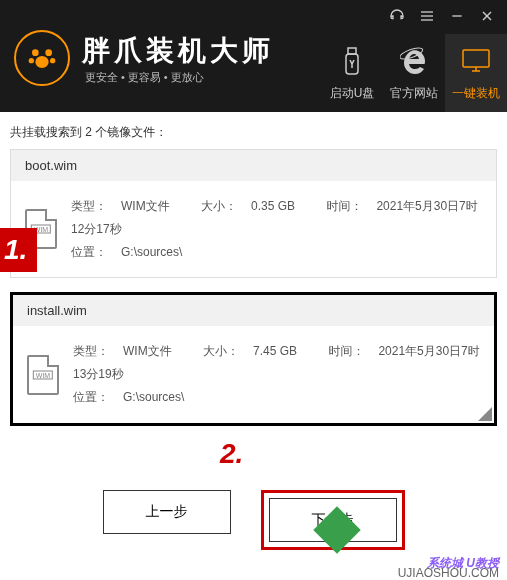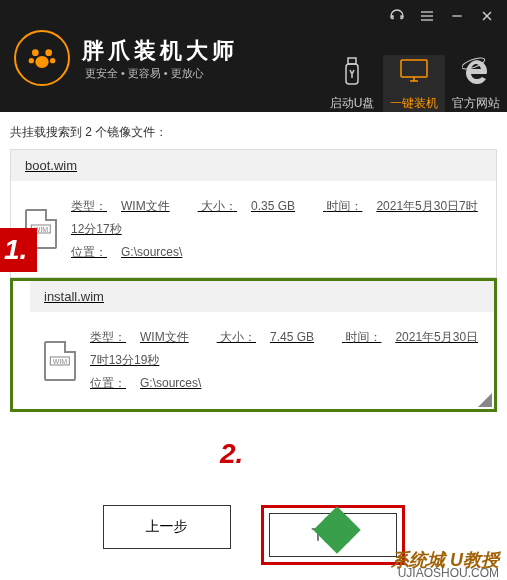--- a/index.html
+++ b/index.html
@@ -7,59 +7,59 @@
     
     .header { background: #1a1a1a; height: 112px; position: relative; }
     .titlebar { position: absolute; top: 8px; right: 12px; display: flex; gap: 14px; align-items: center; }
     .titlebar-icon { color: #ccc; cursor: pointer; }
     .titlebar-icon svg { width: 16px; height: 16px; }
     
     .brand { position: absolute; top: 30px; left: 14px; display: flex; align-items: center; gap: 12px; }
     .logo { width: 56px; height: 56px; border-radius: 50%; border: 2px solid #ff9500; display: flex; align-items: center; justify-content: center; }
     .logo svg { width: 32px; height: 32px; }
     .brand-text { color: #fff; }
-    .brand-title { font-size: 22px; font-weight: bold; letter-spacing: 4px; }
+    .brand-title { font-size: 28px; font-weight: bold; letter-spacing: 4px; }
     .brand-sub { font-size: 11px; color: #bbb; }
     .brand-sub span { margin: 0 3px; }
     
-    .toolbar { position: absolute; bottom: 0; right: 0; display: flex; height: 78px; align-items: flex-end; }
+    .toolbar { position: absolute; bottom: 0; right: 0; display: flex; height: 78px; }
     .tool-btn { width: 62px; display: flex; flex-direction: column; align-items: center; justify-content: center; gap: 8px; color: #ccc; font-size: 12px; cursor: pointer; }
     .tool-btn.active { background: #2a2a2a; color: #ff9500; }
     .tool-btn.active .tool-icon { color: #ff9500; }
     .tool-icon { height: 32px; display: flex; align-items: center; justify-content: center; }
     
     .content { padding: 12px 10px; }
     .summary { font-size: 12px; color: #333; margin-bottom: 8px; }
     
-    .file-card { border: 1px solid #ddd; background: #fff; position: relative; text-decoration: underline; }
-    .file-card.selected { border: 3px solid #4d7c0f; padding-left: 17px; }
+    .file-card { border: 1px solid #ddd; background: #fff; margin-bottom: 14px; position: relative; }
+    .file-card.selected { border: 3px solid #000000; }
     .file-header { background: #f1f1f1; padding: 8px 14px; font-size: 13px; color: #333; }
     .file-body { padding: 14px 14px; display: flex; gap: 14px; align-items: center; }
     .file-icon { width: 32px; height: 40px; border: 2px solid #888; border-radius: 2px; position: relative; flex-shrink: 0; }
     .file-icon::before { content: ''; position: absolute; top: -2px; right: -2px; width: 10px; height: 10px; background: #fff; border-left: 2px solid #888; border-bottom: 2px solid #888; }
     .file-icon-label { position: absolute; top: 50%; left: 50%; transform: translate(-50%, -50%); font-size: 7px; border: 1px solid #888; padding: 0 2px; color: #888; }
     .file-info { font-size: 12px; color: #555; line-height: 1.9; }
     .file-info-row span { margin-right: 14px; }
     .corner-mark { position: absolute; bottom: 2px; right: 2px; width: 0; height: 0; border-left: 14px solid transparent; border-bottom: 14px solid #888; }
     
     .marker-1 { position: absolute; left: 0; top: 228px; background: #c00; color: #fff; font-size: 28px; font-weight: bold; font-style: italic; padding: 6px 10px 6px 4px; z-index: 10; }
     .marker-2 { position: absolute; left: 220px; top: 438px; color: #c00; font-size: 28px; font-weight: bold; font-style: italic; z-index: 10; }
     
-    .buttons { display: flex; justify-content: center; gap: 30px; margin-top: 93px; }
+    .buttons { display: flex; justify-content: center; gap: 30px; margin-top: 64px; }
     .btn { width: 128px; height: 44px; border: 1px solid #333; background: #fff; font-size: 14px; cursor: pointer; display: flex; align-items: center; justify-content: center; }
     .btn-next-wrap { border: 3px solid #c00; padding: 5px; }
     .btn-next-wrap .btn { margin: 0; }
     
     .watermark { position: absolute; bottom: 0; right: 0; width: 200px; height: 80px; pointer-events: none; }
     .wm-diamond { position: absolute; bottom: 30px; left: 10px; width: 40px; height: 40px; }
     .wm-diamond::before, .wm-diamond::after { content: ''; position: absolute; width: 18px; height: 18px; background: #3a9f4a; transform: rotate(45deg); }
     .wm-diamond::before { top: 0; left: 11px; }
     .wm-diamond::after { bottom: 0; left: 11px; }
     .wm-d2 { position: absolute; width: 18px; height: 18px; background: #3a9f4a; transform: rotate(45deg); }
-    .wm-text { position: absolute; bottom: 8px; right: 8px; color: #a16207; font-size: 18px; font-weight: bold; font-style: italic; }
+    .wm-text { position: absolute; bottom: 8px; right: 8px; color: #8b5cf6; font-size: 12px; font-weight: bold; font-style: italic; }
     .wm-sub { position: absolute; bottom: 0; right: 8px; font-size: 12px; color: #666; }
   </style>
 </head>
 <body>
 
 <div class="header">
   <div class="titlebar">
     <span class="titlebar-icon">
       <svg viewBox="0 0 24 24" fill="none" stroke="currentColor" stroke-width="2">
           <path d="M3 14v-2a9 9 0 0118 0v2M3 14a2 2 0 002 2h1v-4H5a2 2 0 00-2 2zm18 0a2 2 0 01-2 2h-1v-4h1a2 2 0 012 2z"></path>
@@ -107,39 +107,39 @@
     <div class="tool-btn">
       <div class="tool-icon">
         <svg width="24" height="30" viewBox="0 0 24 30" fill="none" stroke="#ccc" stroke-width="1.5">
             <rect x="6" y="8" width="12" height="20" rx="3"></rect>
             <rect x="8" y="2" width="8" height="6"></rect>
             <path d="M10 14l2 4 2-4M12 18v4" stroke="#ccc"></path>
           </svg>
       </div>
       <span>启动U盘</span>
     </div>
+    <div class="tool-btn">
+      <div class="tool-icon">
+        <svg width="28" height="28" viewBox="0 0 28 28" fill="#ccc">
+            <path d="M14 3c6 0 11 5 11 11 0 1-.1 2-.4 3H9c.5 3 3 5 6 5 2 0 4-1 5-2l4 2c-2 3-5 5-9 5-6 0-11-5-11-11 0-1 .1-2 .4-3 1-5 5-9 10-10zm-5 9h10c-.5-3-3-5-5-5s-4.5 2-5 5z"></path>
+            <ellipse cx="14" cy="6" rx="12" ry="4" fill="none" stroke="#ccc" stroke-width="1" transform="rotate(-20 14 14)"></ellipse>
+          </svg>
+      </div>
+      <span>官方网站</span>
+    </div>
     <div class="tool-btn active">
       <div class="tool-icon">
         <svg width="30" height="26" viewBox="0 0 30 26" fill="none" stroke="#ff9500" stroke-width="1.5">
             <rect x="2" y="2" width="26" height="17" rx="1"></rect>
             <line x1="11" y1="23" x2="19" y2="23"></line>
             <line x1="15" y1="19" x2="15" y2="23"></line>
           </svg>
       </div>
       <span>一键装机</span>
     </div>
-    <div class="tool-btn">
-      <div class="tool-icon">
-        <svg width="28" height="28" viewBox="0 0 28 28" fill="#ccc">
-            <path d="M14 3c6 0 11 5 11 11 0 1-.1 2-.4 3H9c.5 3 3 5 6 5 2 0 4-1 5-2l4 2c-2 3-5 5-9 5-6 0-11-5-11-11 0-1 .1-2 .4-3 1-5 5-9 10-10zm-5 9h10c-.5-3-3-5-5-5s-4.5 2-5 5z"></path>
-            <ellipse cx="14" cy="6" rx="12" ry="4" fill="none" stroke="#ccc" stroke-width="1" transform="rotate(-20 14 14)"></ellipse>
-          </svg>
-      </div>
-      <span>官方网站</span>
-    </div>
   </div>
 </div>
 
 <div class="content">
   <div class="summary">
     <span>共挂载搜索到 </span><span>2</span><span> 个镜像文件：</span>
   </div>
 
   <div class="file-card">
     <div class="file-header">boot.wim</div>

